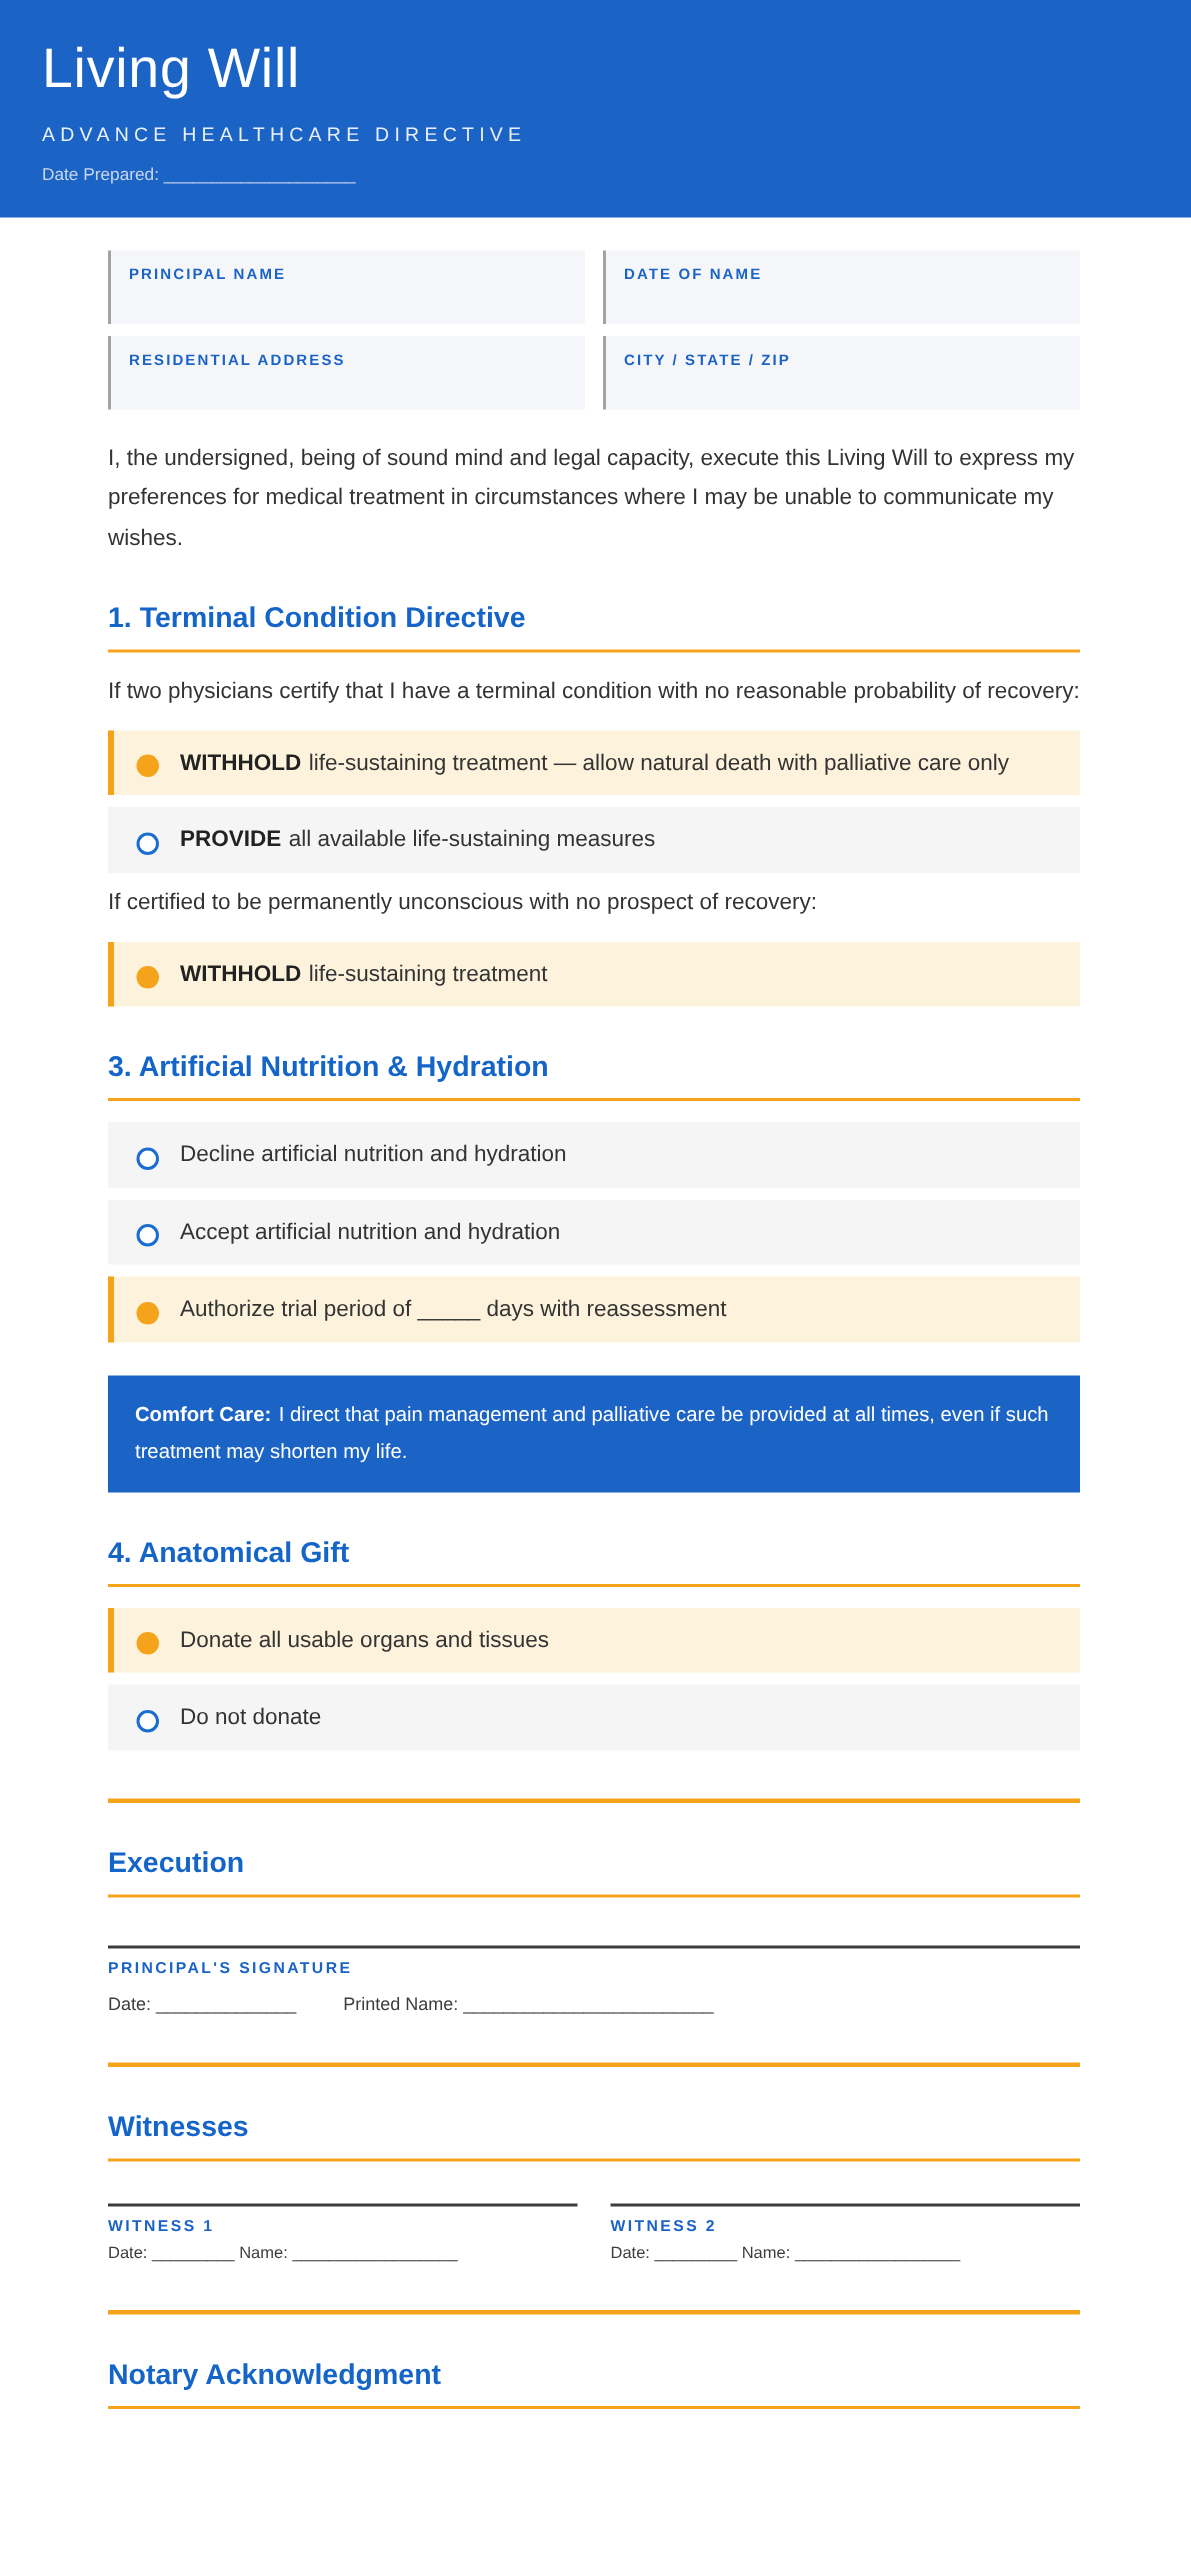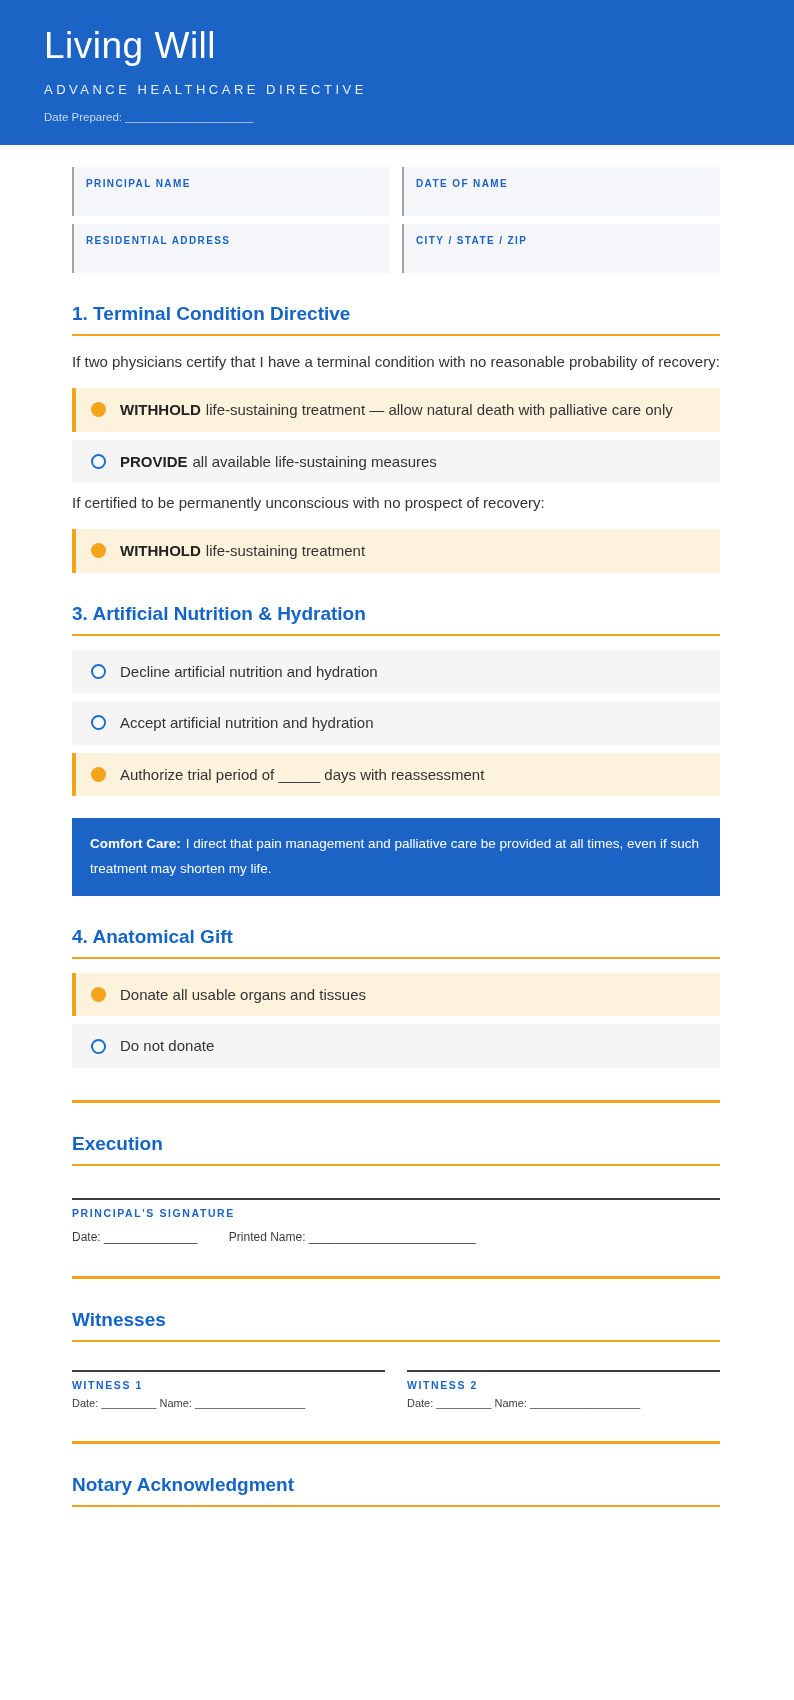--- a/index.html
+++ b/index.html
@@ -1,41 +1,41 @@
 <!DOCTYPE html>
 <html><head>
 <meta charset="utf-8">
 <style>
   html,body{margin:0;padding:0;background:#fff}
   body{width:794px;font-family:"Liberation Sans",sans-serif;color:#333}
   .page{width:794px;min-height:1700px;display:flex;flex-direction:column;box-sizing:border-box}
 
   
-  .header{background:#1b63c5;color:#fff;padding:25px 44px 22px}
+  .header{background:#1b63c5;color:#fff;padding:25px 28px 22px}
   .header h1{font-size:37px;font-weight:400;margin:0 0 15px;letter-spacing:.5px}
   .header .sub{font-size:13px;font-weight:400;letter-spacing:3.5px;margin:0 0 14px;color:#eaf0fb}
   .header .date{font-size:11.5px;margin:0;color:#c9d7f3}
 
   
   .content{padding:14px 74px 0 72px;flex:1 0 auto}
 
   
   .idgrid{display:grid;grid-template-columns:1fr 1fr;gap:8px 12px;margin:8px 0 4px}
   .field{background:#f4f6f9;border-left:2px solid #a3a3a3;padding:11px 12px 27px 12px}
   .flabel{color:#1b63c5;font-size:10px;font-weight:700;letter-spacing:1.4px}
 
   .intro{font-size:15px;line-height:1.75;margin:20px 0 0}
 
   
   .sec{color:#1565c8;font-size:19px;font-weight:700;margin:30px 0 14px;padding-bottom:9px;border-bottom:2px solid #f5a31b}
 
   .lead{font-size:15px;margin:0 0 14px;line-height:1.6}
 
   
-  .opt{display:flex;align-items:center;gap:14px;background:#f5f5f6;border-left:4px solid transparent;
+  .opt{display:flex;align-items:flex-end;gap:14px;background:#f5f5f6;border-left:4px solid transparent;
        padding:12px 15px;margin-bottom:8px;font-size:15px;line-height:1.3;cursor:default}
   .opt.sel{background:#fdf3dc;border-left-color:#f5a31b}
   .radio{box-sizing:border-box;width:15px;height:15px;border-radius:50%;flex:0 0 auto}
   .opt .radio{border:2.5px solid #1a6dd0;background:#fff}
   .opt.sel .radio{border:none;background:#f5a31b}
   .kw{font-weight:700;color:#222}
   .kw:not(:empty){margin-right:5px}
 
   
   .banner{background:#1b63c5;color:#fff;font-size:13.5px;line-height:1.85;padding:14px 18px;margin:22px 0 4px}
@@ -75,20 +75,21 @@
         <div class="flabel">DATE OF NAME</div>
       </div>
       <div class="field">
         <div class="flabel">RESIDENTIAL ADDRESS</div>
       </div>
       <div class="field">
         <div class="flabel">CITY / STATE / ZIP</div>
       </div>
     </div>
 
+    <p class="intro">I, the undersigned, being of sound mind and legal capacity, execute this Living Will to express my preferences for medical treatment in circumstances where I may be unable to communicate my wishes.</p>
 
     <h2 class="sec">1. Terminal Condition Directive</h2>
     <p class="lead">If two physicians certify that I have a terminal condition with no reasonable probability of recovery:</p>
     <div class="opt sel">
       <span class="radio"></span>
       <span><b class="kw">WITHHOLD</b><span>life-sustaining treatment — allow natural death with palliative care only</span></span>
     </div>
     <div class="opt">
       <span class="radio"></span>
       <span><b class="kw">PROVIDE</b><span>all available life-sustaining measures</span></span>

